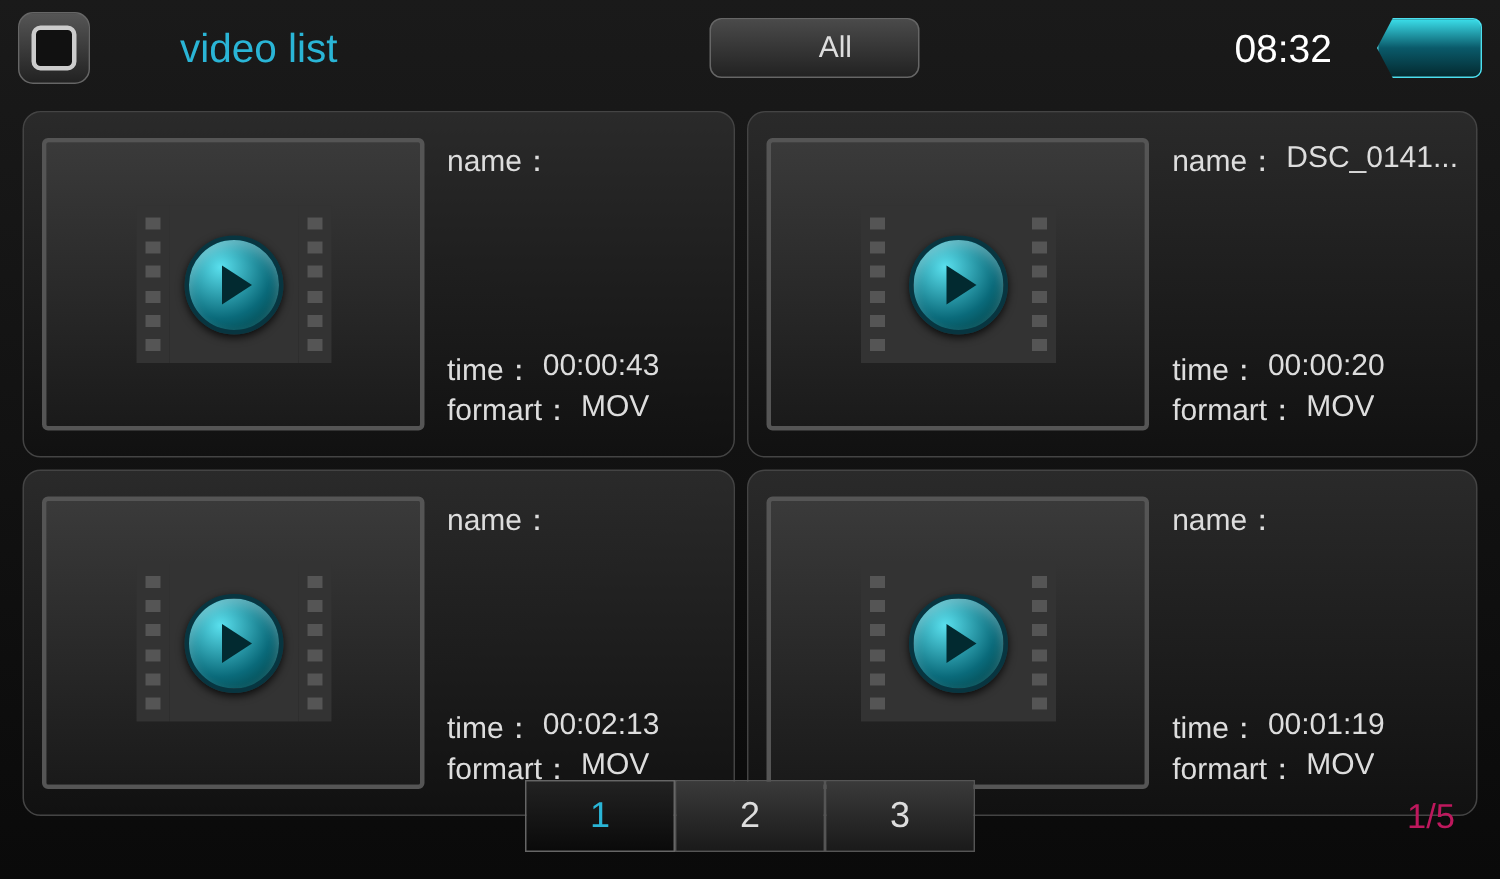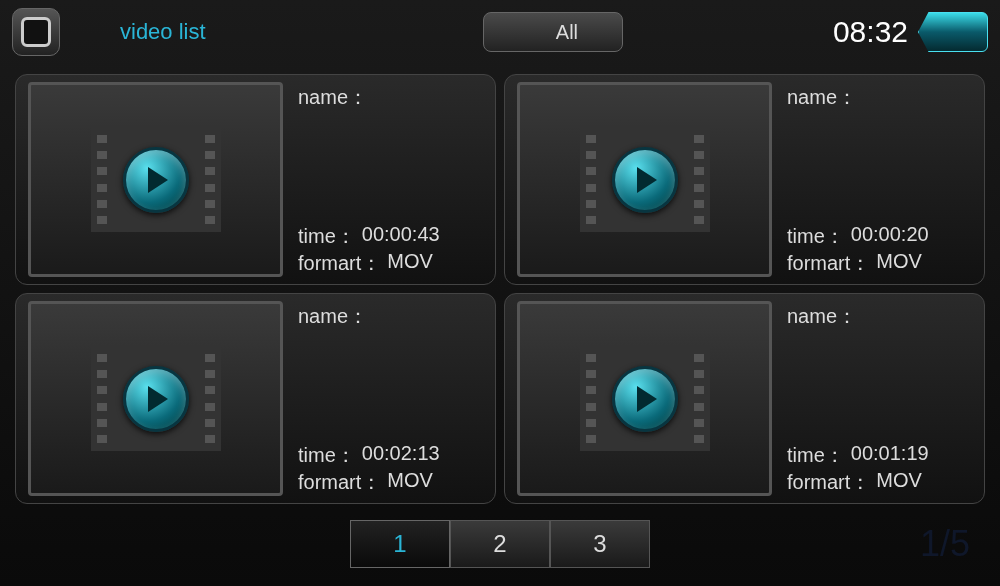--- a/index.html
+++ b/index.html
@@ -33,43 +33,44 @@
   .home-btn::before {
     content: '';
     width: 24px;
     height: 24px;
     border: 3px solid #ccc;
     border-radius: 6px;
     background: #111;
   }
   .title {
     color: #2ab5d6;
-    font-size: 22px;
+    font-size: 27px;
     margin-left: 50px;
     font-weight: 400;
   }
   .all-btn {
     margin-left: auto;
     margin-right: 200px;
     width: 140px;
     height: 40px;
     background: linear-gradient(to bottom, #4a4a4a, #222);
     border: 1px solid #666;
     border-radius: 8px;
     color: #ddd;
     font-size: 20px;
     cursor: pointer;
     display: flex;
     align-items: center;
     justify-content: center;
     padding-left: 28px;
   }
   .clock {
-    font-size: 30px;
+    font-size: 26px;
     color: #fff;
+    margin-right: 20px;
   }
   .back-btn {
     width: 70px;
     height: 40px;
     background: linear-gradient(to bottom, #3adce8, #0a5a6a 50%, #042a30);
     border: 1px solid #4ae0f0;
     cursor: pointer;
     position: relative;
     border-radius: 6px;
     clip-path: polygon(15% 0, 100% 0, 100% 100%, 15% 100%, 0 50%);
@@ -80,21 +81,21 @@
     grid-template-columns: 1fr 1fr;
     grid-template-rows: 1fr 1fr;
     gap: 8px;
     height: 450px;
   }
   .video-card {
     background: linear-gradient(to bottom, #2a2a2a, #111);
     border: 1px solid #444;
     border-radius: 12px;
     display: flex;
-    padding: 7px 12px;
+    padding: 17px 12px;
     gap: 15px;
     cursor: pointer;
     justify-content: flex-end;
   }
   .thumb {
     width: 255px;
     height: 195px;
     background: linear-gradient(to bottom, #3a3a3a, #1a1a1a);
     border: 3px solid #555;
     border-radius: 4px;
@@ -198,22 +199,22 @@
     justify-content: center;
   }
   .page-btn.active {
     color: #2ab5d6;
     background: linear-gradient(to bottom, #222, #0a0a0a);
     border-color: #666;
   }
   .page-count {
     position: absolute;
     right: 30px;
-    font-size: 36px;
-    color: #0f172a;
+    font-size: 23px;
+    color: #be185d;
   }
 </style>
 </head>
 <body>
 
 <div class="header">
   <div class="home-btn"></div>
   <div class="title">video list</div>
   <div class="all-btn">All</div>
   <div class="clock">08:32</div>
@@ -277,20 +278,21 @@
             <span></span>
             <span></span>
             <span></span>
           </div>
           <div class="play-circle"></div>
         </div>
       </div>
       <div class="meta">
         <div class="meta-row name">
           <span>name：</span>
+          <span class="val">DSC_0141...</span>
         </div>
         <div class="meta-row">
           <span>time：</span>
           <span class="val">00:00:20</span>
         </div>
         <div class="meta-row">
           <span>formart：</span>
           <span class="val">MOV</span>
         </div>
       </div>

